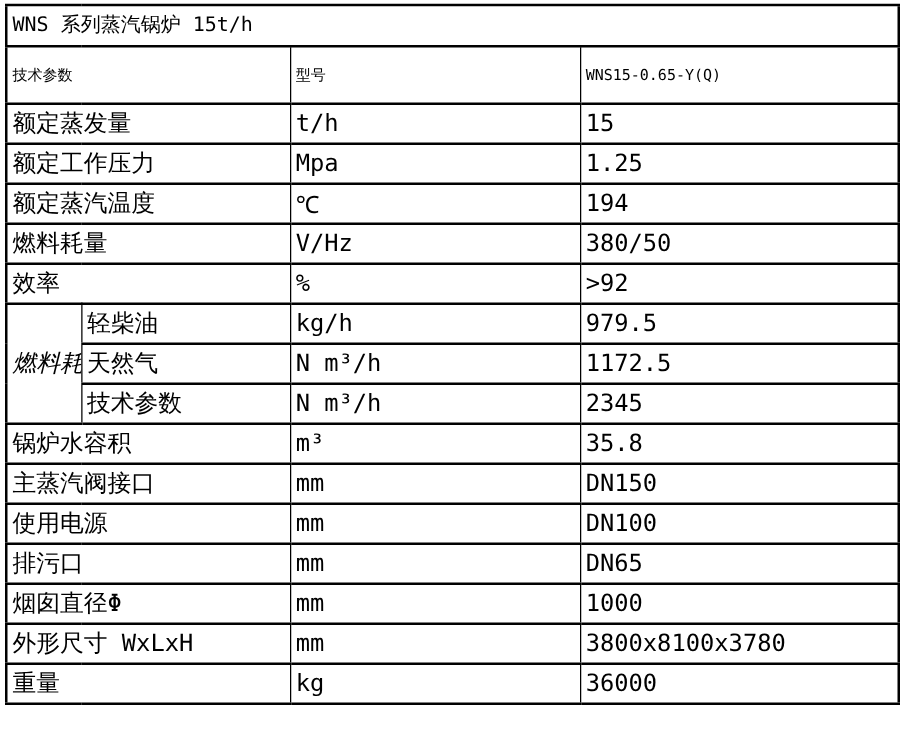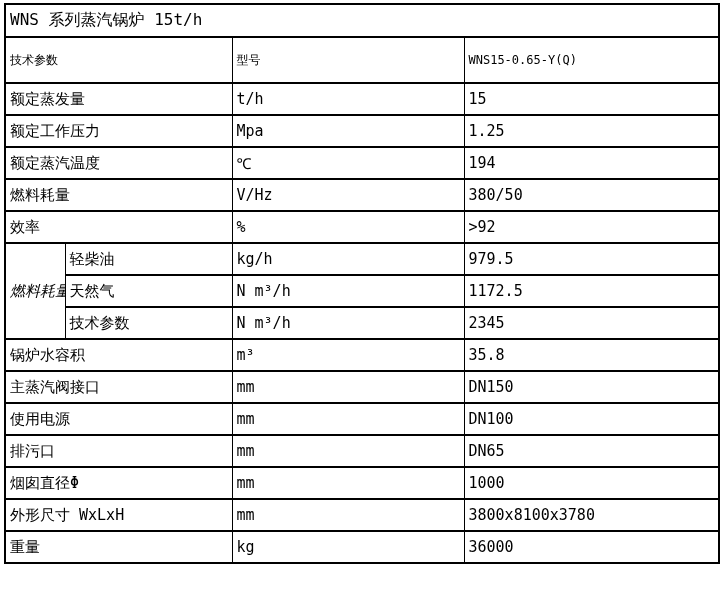--- a/index.html
+++ b/index.html
@@ -30,21 +30,21 @@
     padding: 0 4px;
     overflow: hidden;
     white-space: nowrap;
   }
   table.spec { border: 2px solid #000000; }
   tr.title-row td {
     height: 31px;
     font-size: 16px;
   }
   tr.header-row td { height: 44px; font-size: 12px; }
-  tr.data-row td { height: 30px; font-size: 15px; }
+  tr.data-row td { height: 30px; font-size: 19px; }
   td.unit-cell, td.value-cell { font-size: 14px; }
   td.group-cell {
     white-space: normal;
     line-height: 1.6;
     font-size: 15px;
     padding: 0 6px;
     font-style: italic;
   }
 </style>
 </head>

